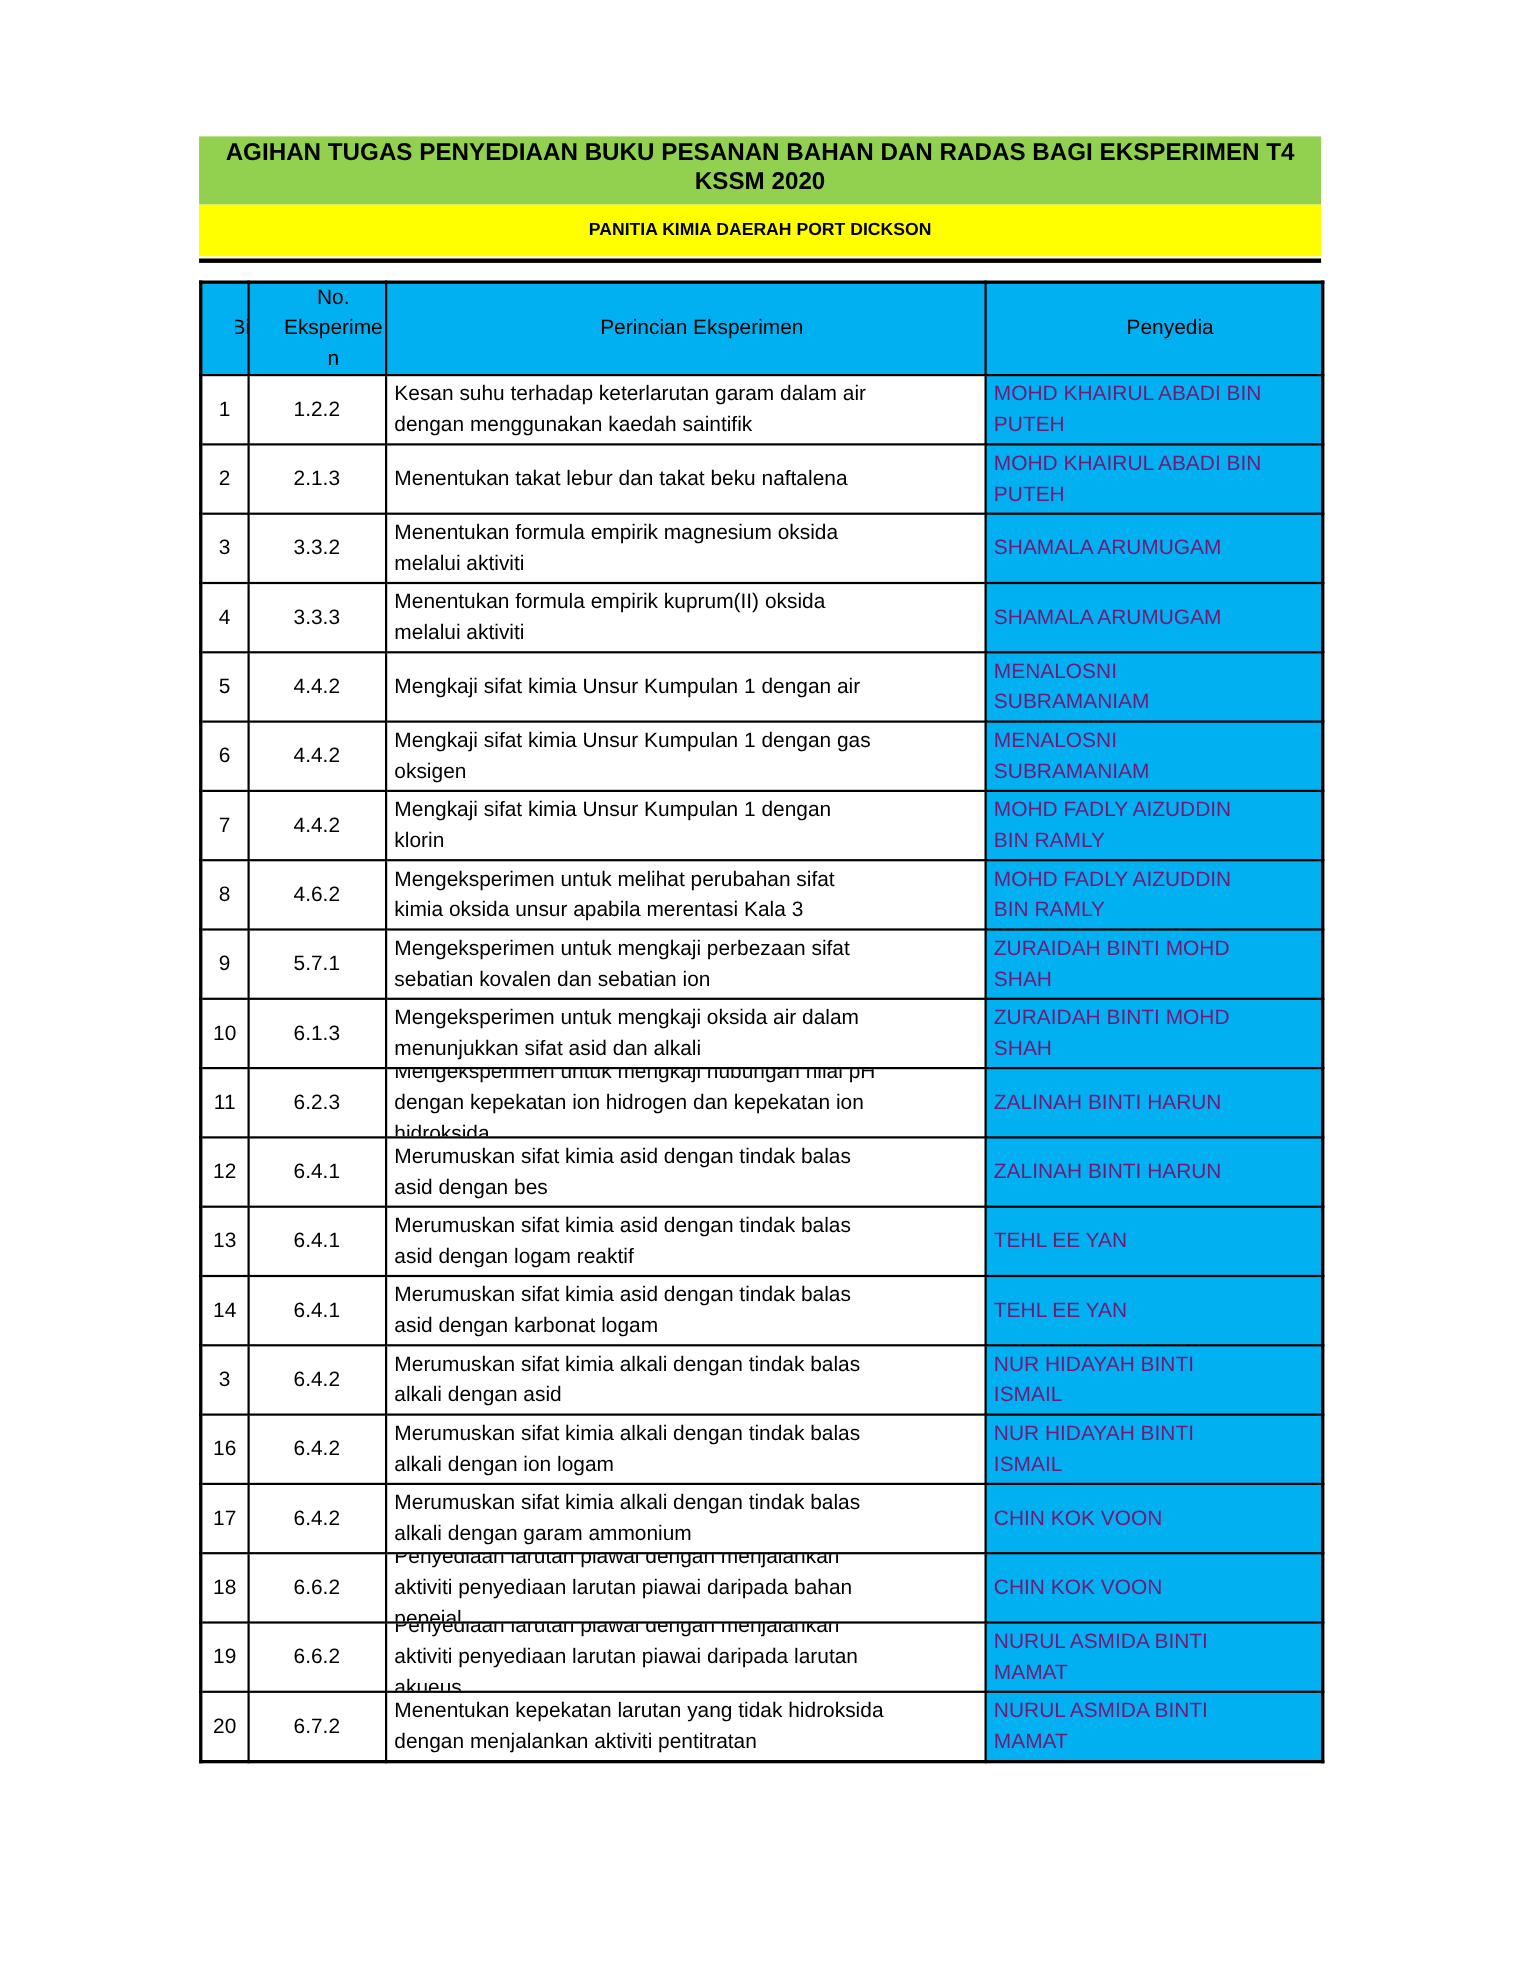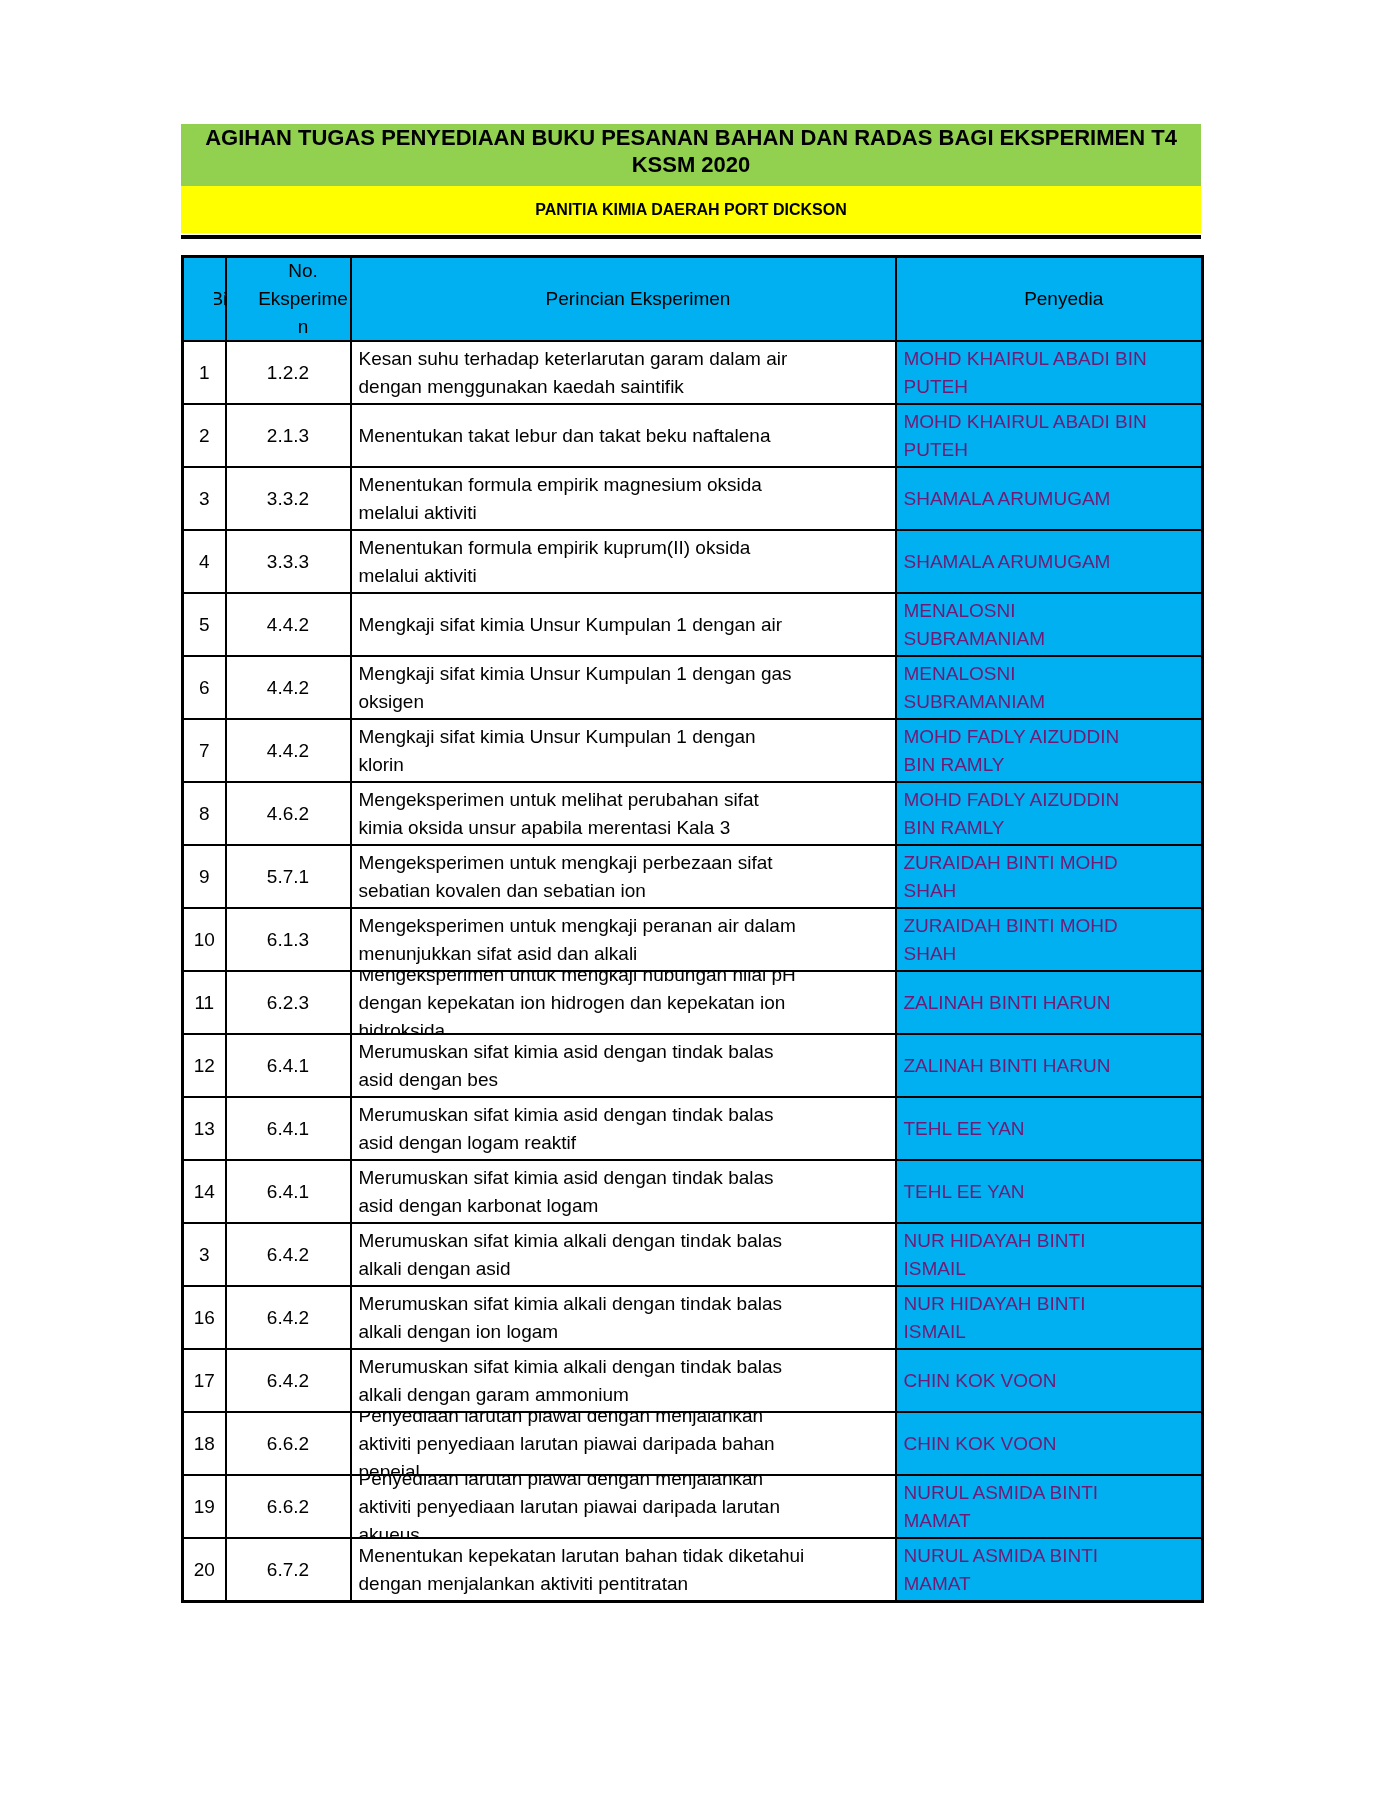--- a/index.html
+++ b/index.html
@@ -271,21 +271,21 @@
   </tr>
 
   <tr>
     <td class="c-bil">
               <div class="cell">10</div>
             </td>
     <td class="c-no">
               <div class="cell">6.1.3</div>
             </td>
     <td class="c-perincian">
-              <div class="cell">Mengeksperimen untuk mengkaji peranan air dalam
+              <div class="cell">Mengeksperimen untuk mengkaji oksida air dalam
 menunjukkan sifat asid dan alkali</div>
             </td>
     <td class="c-penyedia">
               <div class="cell">ZURAIDAH BINTI MOHD
 SHAH</div>
             </td>
   </tr>
 
   <tr>
     <td class="c-bil">
@@ -438,21 +438,21 @@
   </tr>
 
   <tr>
     <td class="c-bil">
               <div class="cell">20</div>
             </td>
     <td class="c-no">
               <div class="cell">6.7.2</div>
             </td>
     <td class="c-perincian">
-              <div class="cell">Menentukan kepekatan larutan bahan tidak diketahui
+              <div class="cell">Menentukan kepekatan larutan yang tidak hidroksida
 dengan menjalankan aktiviti pentitratan</div>
             </td>
     <td class="c-penyedia">
               <div class="cell">NURUL ASMIDA BINTI
 MAMAT</div>
             </td>
   </tr>
 </tbody>
     </table>
 

